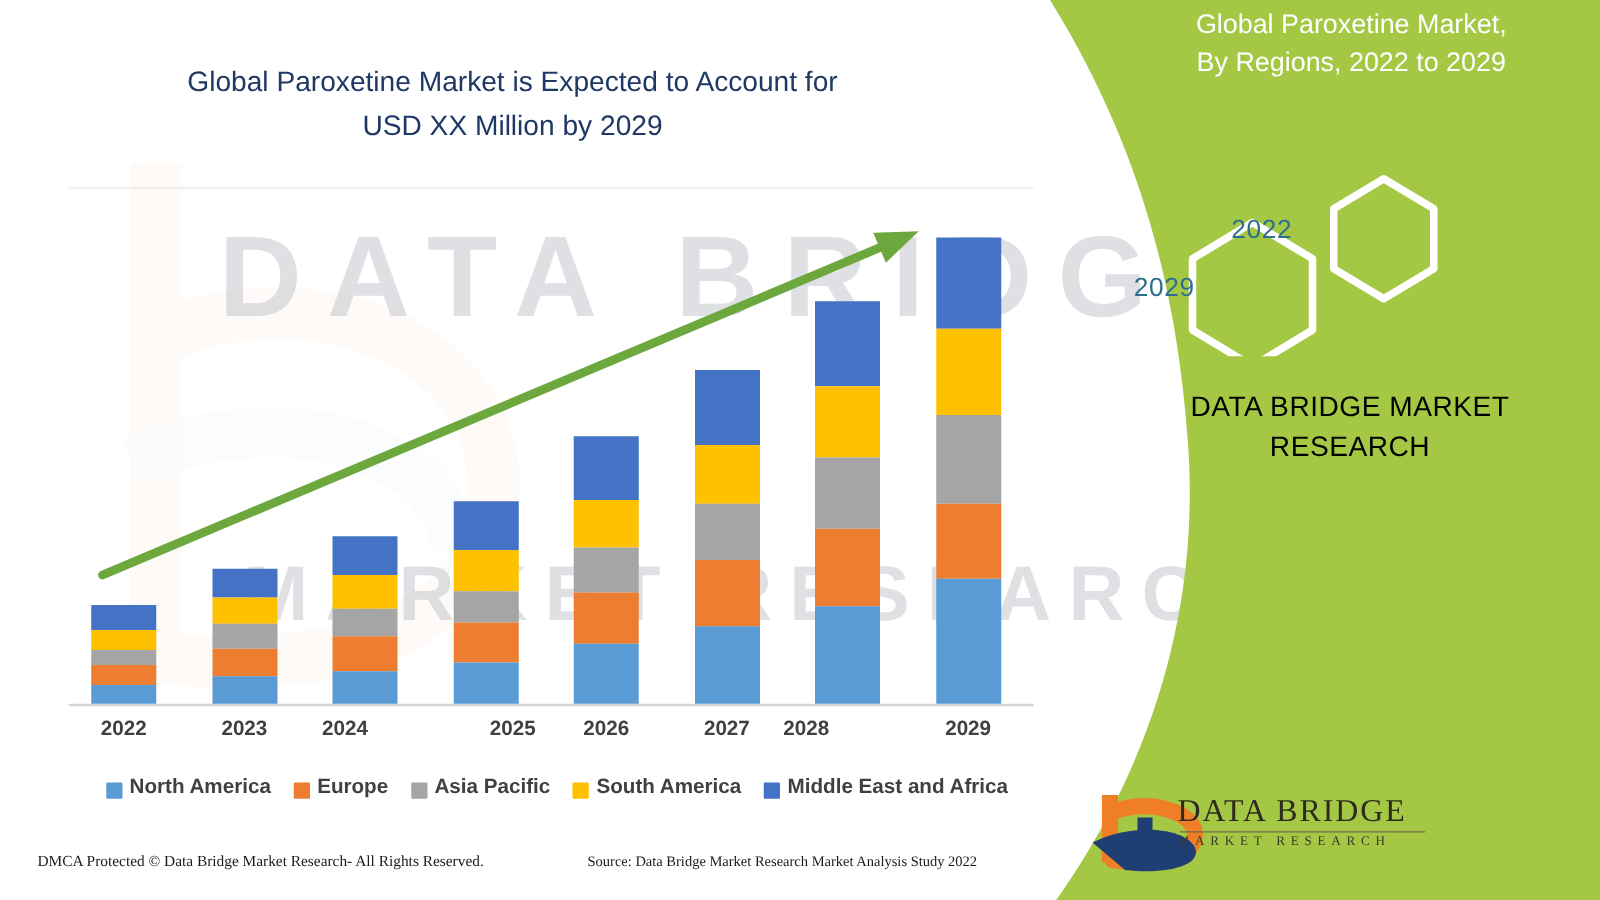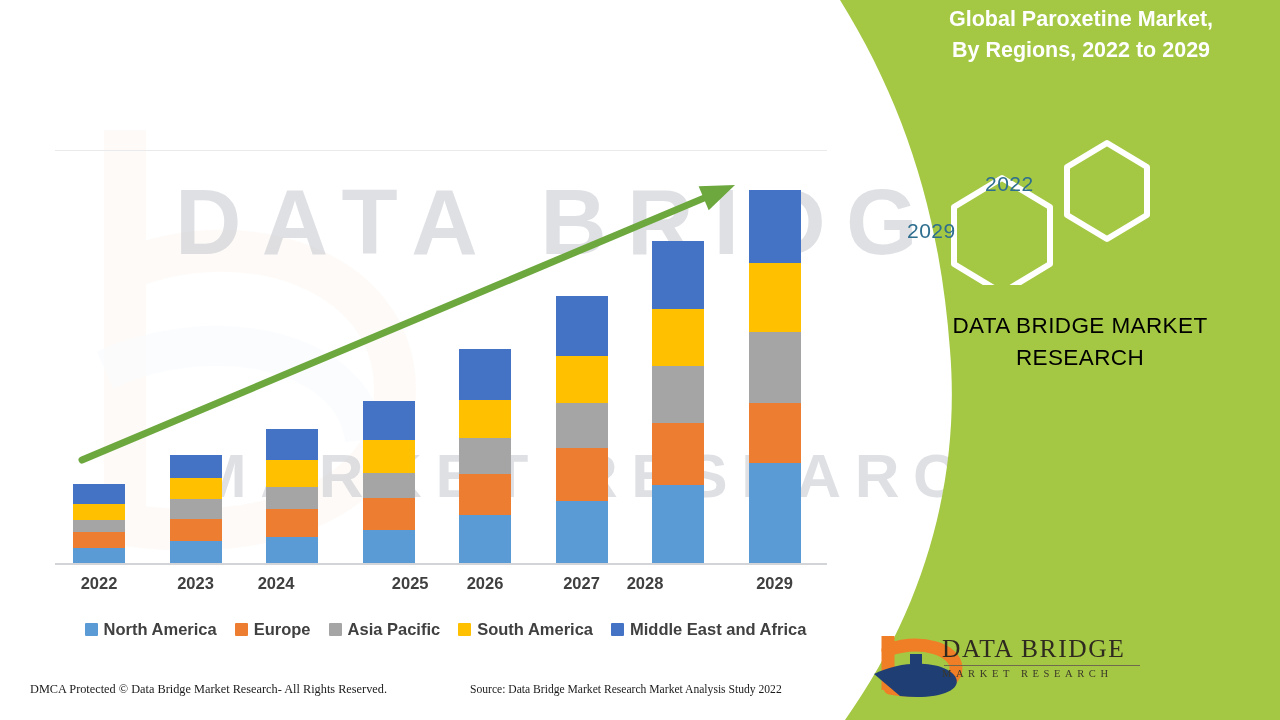--- a/index.html
+++ b/index.html
@@ -25,21 +25,21 @@
   }
   .wm-databridge{left:175px;top:170px;font-size:92px;}
   .wm-research{left:195px;top:440px;font-size:62px;}
 
   
   .greenpanel{position:absolute;right:0;top:0;width:470px;height:720px;pointer-events:none;}
   .panel-content{position:absolute;right:0;top:0;width:470px;height:720px;}
 
   .panel-title{
     position:absolute;left:96px;top:4px;width:350px;
-    color:#ffffff;font-size:21.5px;line-height:31px;font-weight:700;
+    color:#ffffff;font-size:21.5px;line-height:31px;font-weight:400;
     text-align:center;
   }
   .hexwrap{position:absolute;left:130px;top:135px;width:300px;height:150px;}
   .hexlabel{
     position:absolute;color:#2E6E8E;font-size:21px;font-weight:500;
     letter-spacing:.5px;
   }
   .hex-2022-label{left:175px;top:172px;}
   .hex-2029-label{left:97px;top:219px;}
 
@@ -80,21 +80,21 @@
   .xlab{
     position:absolute;width:80px;text-align:center;
     color:#404040;font-size:16.5px;font-weight:700;
   }
 
   
   .legend{
     position:absolute;left:58px;top:616px;width:775px;height:26px;
     display:flex;align-items:center;justify-content:center;gap:18px;
   }
-  .leg-item{display:flex;align-items:center;gap:6px;}
+  .leg-item{display:flex;align-items:flex-end;gap:6px;}
   .leg-sw{width:13px;height:13px;border-radius:1px;flex:0 0 auto;}
   .leg-tx{color:#404040;font-size:16.5px;font-weight:700;white-space:nowrap;}
 
   
   .footer{position:absolute;left:0;top:678px;width:860px;height:30px;}
   .foot-tx{
     position:absolute;color:#1a1a1a;font-size:12.3px;white-space:nowrap;
     font-family:"Liberation Serif","DejaVu Serif",serif;
   }
   .foot-left{left:30px;top:4px;}
@@ -155,20 +155,24 @@
         <path d="M46 24 L46 66" stroke="#1F3E74" stroke-width="12" fill="none"></path>
       </svg>
     </div>
     <div class="logo-text">
       <div class="logo-main">DATA BRIDGE</div>
       <div class="logo-rule"></div>
       <div class="logo-sub">MARKET RESEARCH</div>
     </div>
   </div>
 
+  <div class="chart-title">
+    <div>Global Paroxetine Market is Expected to Account for</div>
+    <div>USD XX Million by 2029</div>
+  </div>
 
   <div class="plot">
     <div class="axis-line top"></div>
     <div class="axis-line"></div>
     <div id="bars">
         <div class="bar" style="left: 18px;">
           <span class="seg" title="Middle East and Africa 2022" style="height: 20px; background: rgb(68, 114, 196);"></span>
           <span class="seg" title="South America 2022" style="height: 16px; background: rgb(255, 192, 0);"></span>
           <span class="seg" title="Asia Pacific 2022" style="height: 12px; background: rgb(165, 165, 165);"></span>
           <span class="seg" title="Europe 2022" style="height: 16px; background: rgb(237, 125, 49);"></span>

